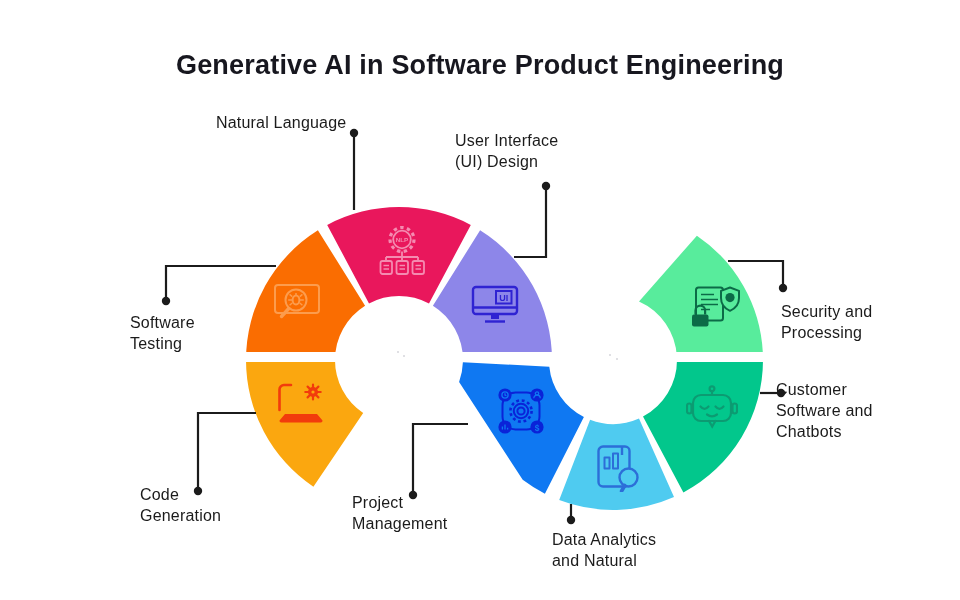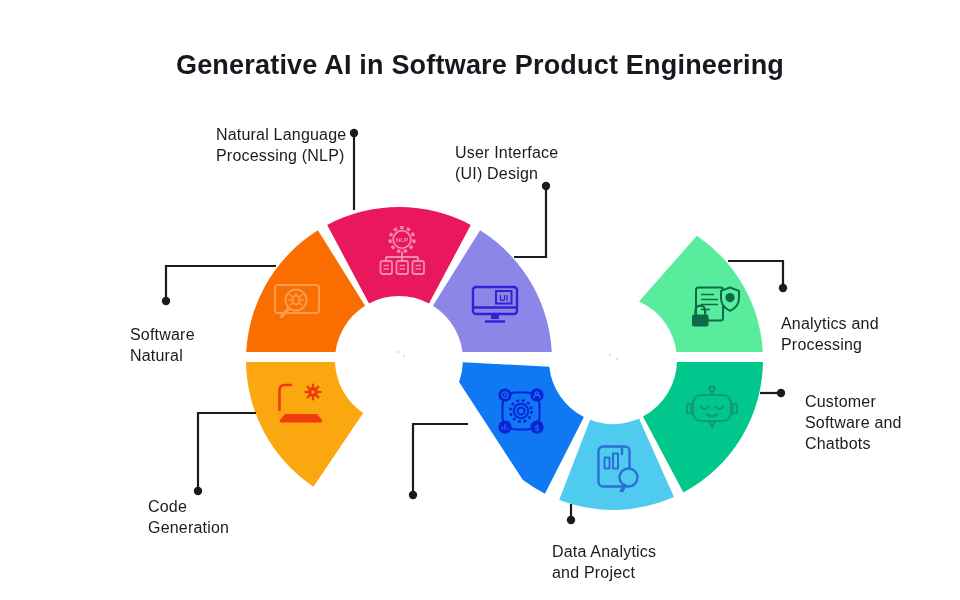--- a/index.html
+++ b/index.html
@@ -1,21 +1,21 @@
 <!DOCTYPE html>
 <html><head>
 <meta charset="utf-8">
 <style>
   html,body{margin:0;padding:0;background:#fff;}
   #canvas{position:relative;width:960px;height:600px;background:#fff;overflow:hidden;
           font-family:"Liberation Sans",sans-serif;}
   #title{position:absolute;left:0;top:50px;width:100%;text-align:center;
          font-size:27px;font-weight:800;letter-spacing:.2px;color:#17171F;}
   .lbl{position:absolute;font-size:16px;line-height:21px;font-weight:500;
-       color:#1B1B1B;letter-spacing:.2px;white-space:nowrap;margin-top:12px;}
+       color:#1B1B1B;letter-spacing:.2px;white-space:nowrap;}
   .lbl span{display:block;}
   .icon{position:absolute;}
   svg{display:block;}
   #diagram{position:absolute;left:0;top:0;}
 </style>
 </head>
 <body>
 
 <div id="canvas">
 
@@ -162,41 +162,44 @@
       <path d="M13,9.5 h13 M13,14.5 h17 M13,19.5 h17 M13,24.5 h9" stroke-width="1.7"></path>
       <path d="M42,2.5 l9,3.4 v7.2 c0,6.6 -3.9,10.6 -9,12.7 c-5.1,-2.1 -9,-6.1 -9,-12.7 v-7.2 z" fill="#58EC9C"></path>
       <circle cx="42" cy="12.6" r="4.6" stroke="none" fill="#0C6B47"></circle>
       <path d="M7.5,29.5 v-4 a4.8,4.8 0 0 1 9.6,0 v4" stroke-width="2.2"></path>
       <rect x="4" y="29.5" width="16.5" height="12" rx="2" stroke="none" fill="#0C6B47"></rect>
     </g>
   </svg>
 
   <div class="lbl" style="left:216px;top:112px">
     <span>Natural Language</span>
-    <span>Processing (NLP)</span>
   </div>
   <div class="lbl" style="left:455px;top:130px">
     <span>User Interface</span>
     <span>(UI) Design</span>
   </div>
   <div class="lbl" style="left:130px;top:312px">
     <span>Software</span>
-    <span>Natural</span>
-  </div>
-  <div class="lbl" style="left:148px;top:484px">
+    <span>Testing</span>
+  </div>
+  <div class="lbl" style="left:140px;top:484px">
     <span>Code</span>
     <span>Generation</span>
   </div>
+  <div class="lbl" style="left:352px;top:492px">
+    <span>Project</span>
+    <span>Management</span>
+  </div>
   <div class="lbl" style="left:552px;top:529px">
     <span>Data Analytics</span>
-    <span>and Project</span>
-  </div>
-  <div class="lbl" style="left:805px;top:379px">
+    <span>and Natural</span>
+  </div>
+  <div class="lbl" style="left:776px;top:379px">
     <span>Customer</span>
     <span>Software and</span>
     <span>Chatbots</span>
   </div>
   <div class="lbl" style="left:781px;top:301px">
-    <span>Analytics and</span>
+    <span>Security and</span>
     <span>Processing</span>
   </div>
 
 </div>
 
 </body></html>

